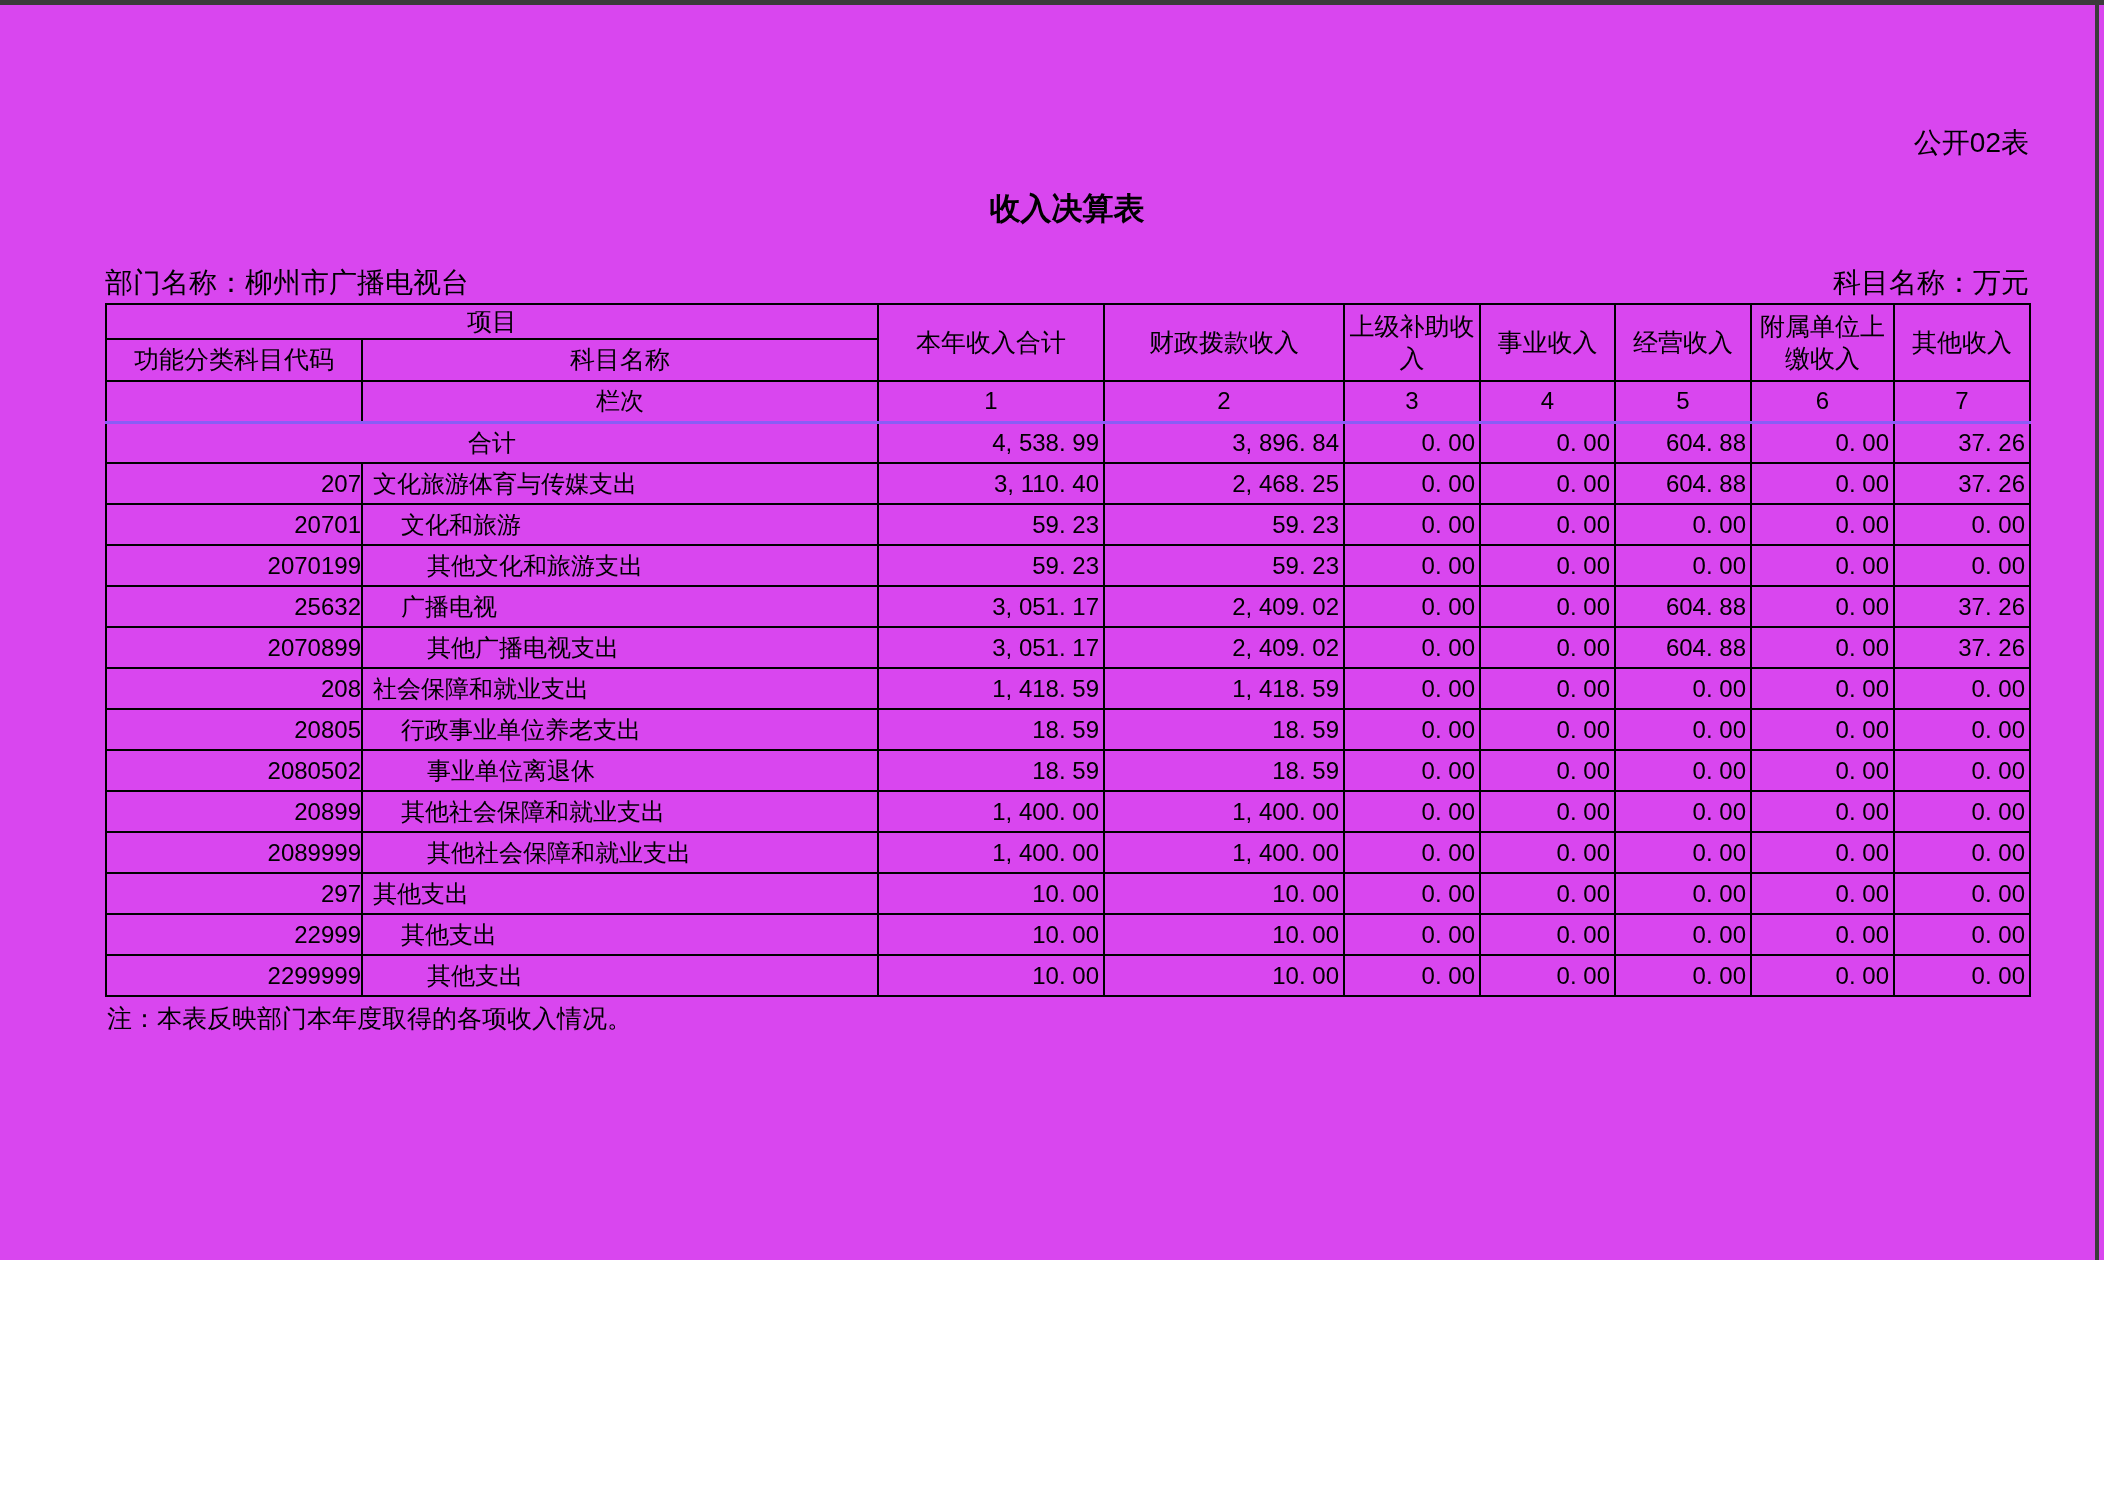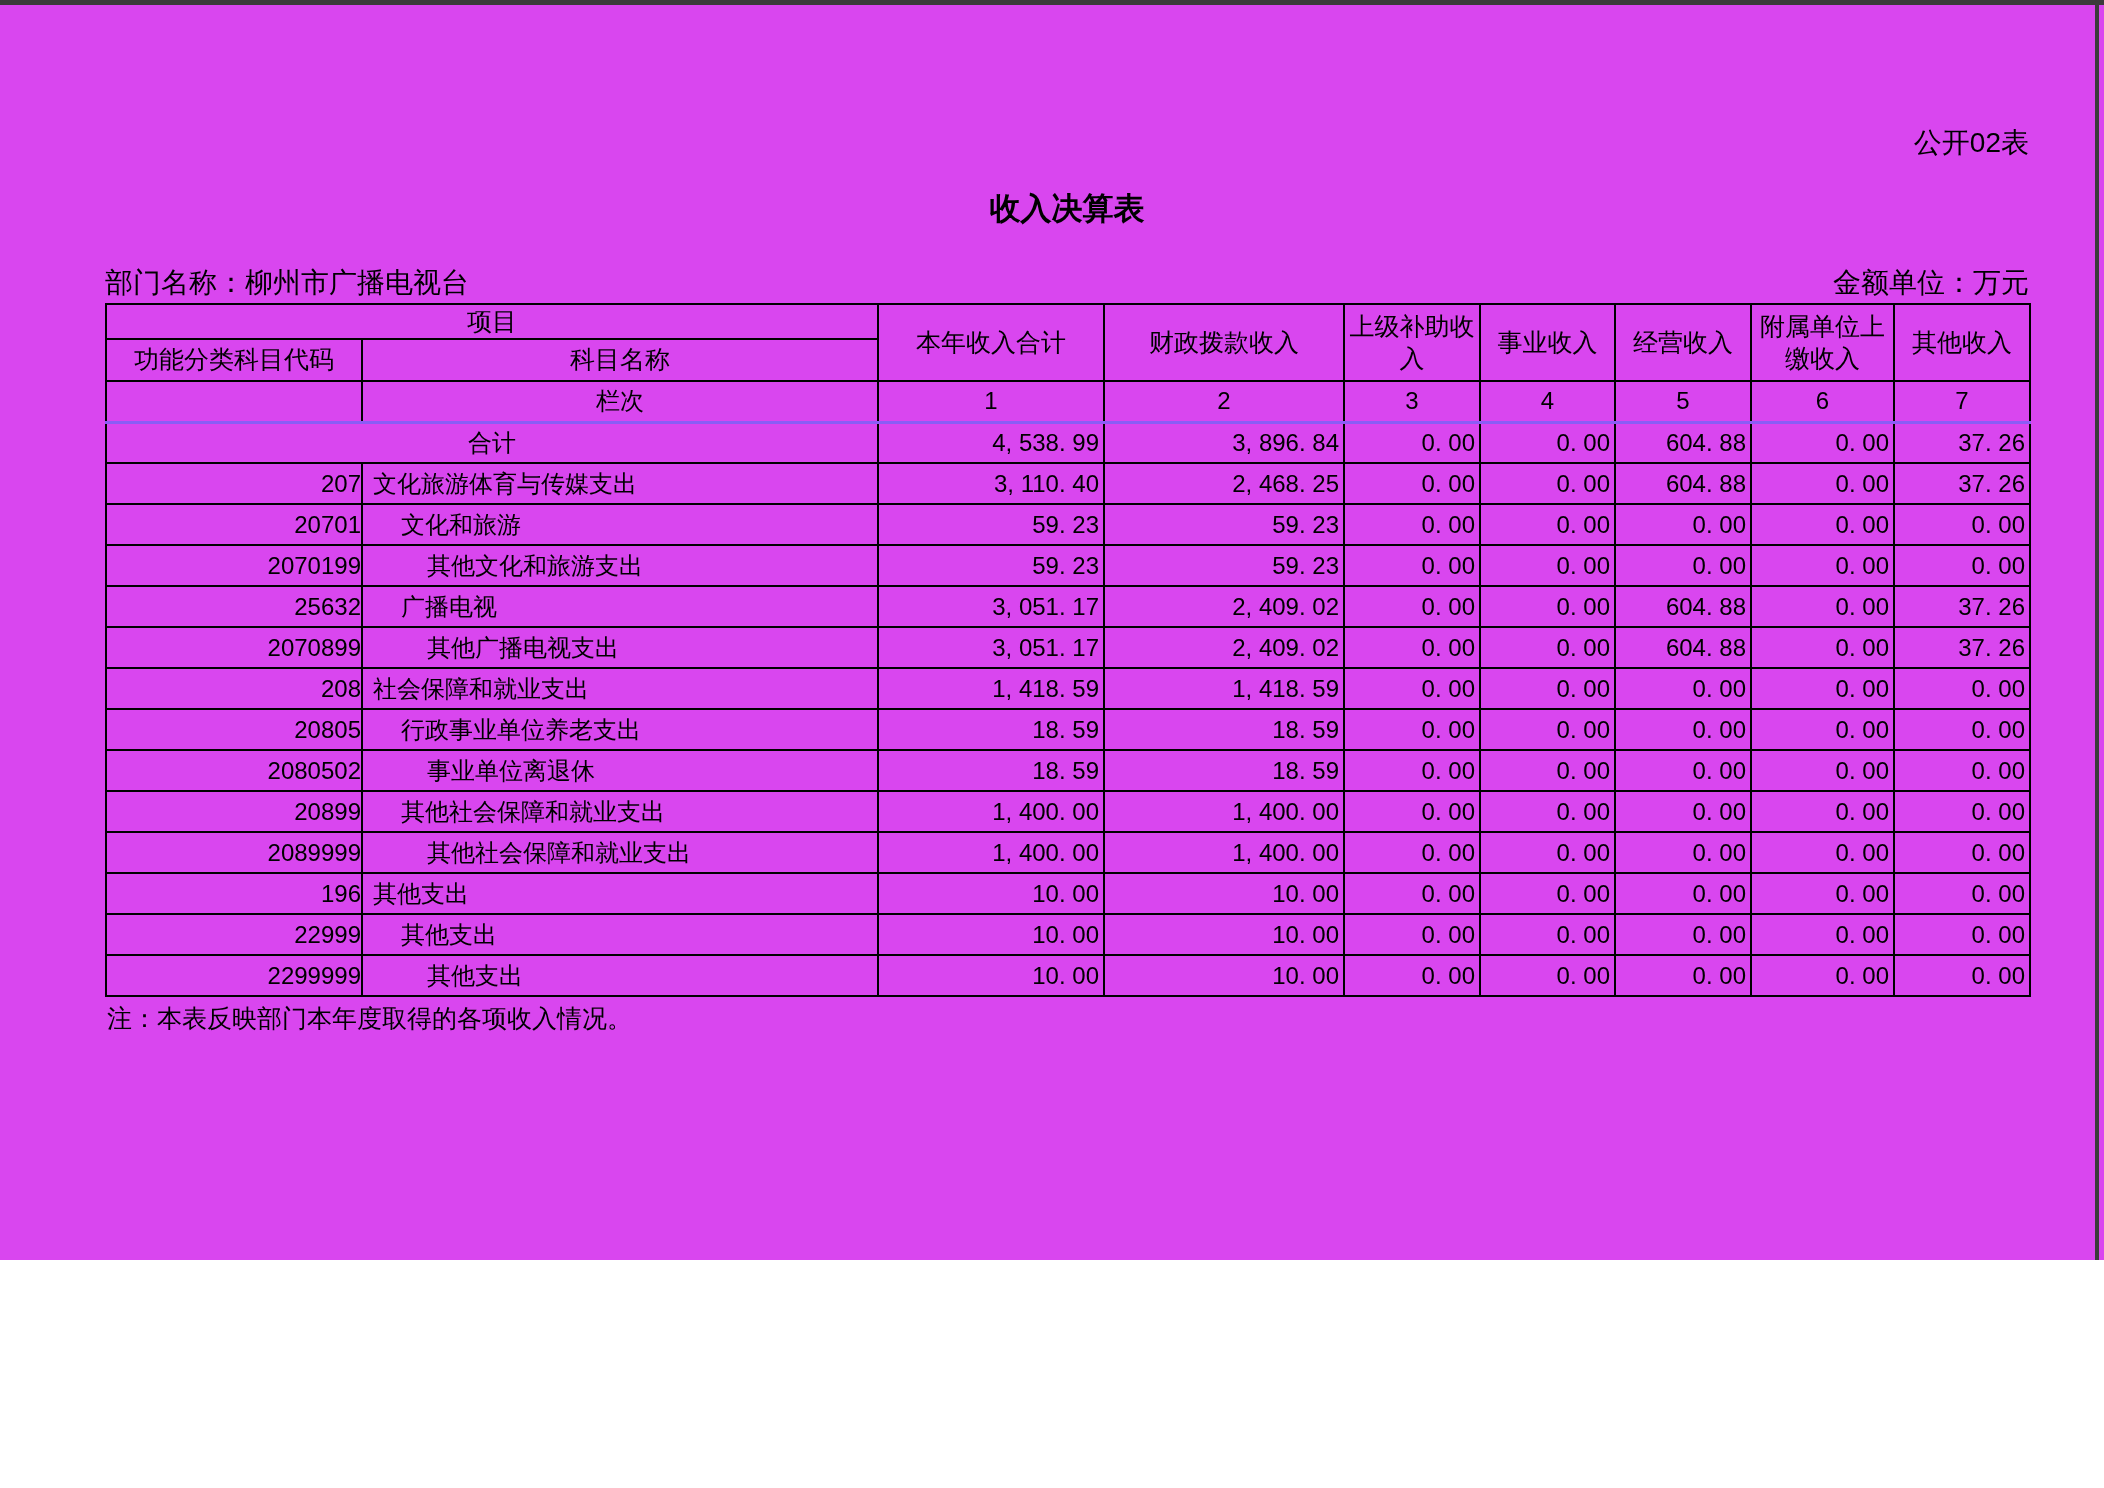--- a/index.html
+++ b/index.html
@@ -39,21 +39,21 @@
 
 <div class="sheet">
   <div class="frame-top"></div>
   <div class="frame-right"></div>
 
   <div class="form-label">公开02表</div>
   <h1 class="title">收入决算表</h1>
 
   <div class="meta">
     <span>部门名称：柳州市广播电视台</span>
-    <span>金额单位：万元</span>
+    <span>科目名称：万元</span>
   </div>
 
   <div class="table-wrap">
     <table>
       <colgroup>
         <col style="width:256px">
           <col style="width:516px">
           <col style="width:226px">
         <col style="width:240px">
           <col style="width:136px">
@@ -204,21 +204,21 @@
             <td class="name lv3">其他社会保障和就业支出</td>
             <td class="num">1, 400. 00</td>
             <td class="num">1, 400. 00</td>
             <td class="num">0. 00</td>
             <td class="num">0. 00</td>
             <td class="num">0. 00</td>
             <td class="num">0. 00</td>
             <td class="num">0. 00</td>
           </tr>
           <tr class="data-row">
-            <td class="code lv1">196</td>
+            <td class="code lv1">297</td>
             <td class="name lv1">其他支出</td>
             <td class="num">10. 00</td>
             <td class="num">10. 00</td>
             <td class="num">0. 00</td>
             <td class="num">0. 00</td>
             <td class="num">0. 00</td>
             <td class="num">0. 00</td>
             <td class="num">0. 00</td>
           </tr>
           <tr class="data-row">

